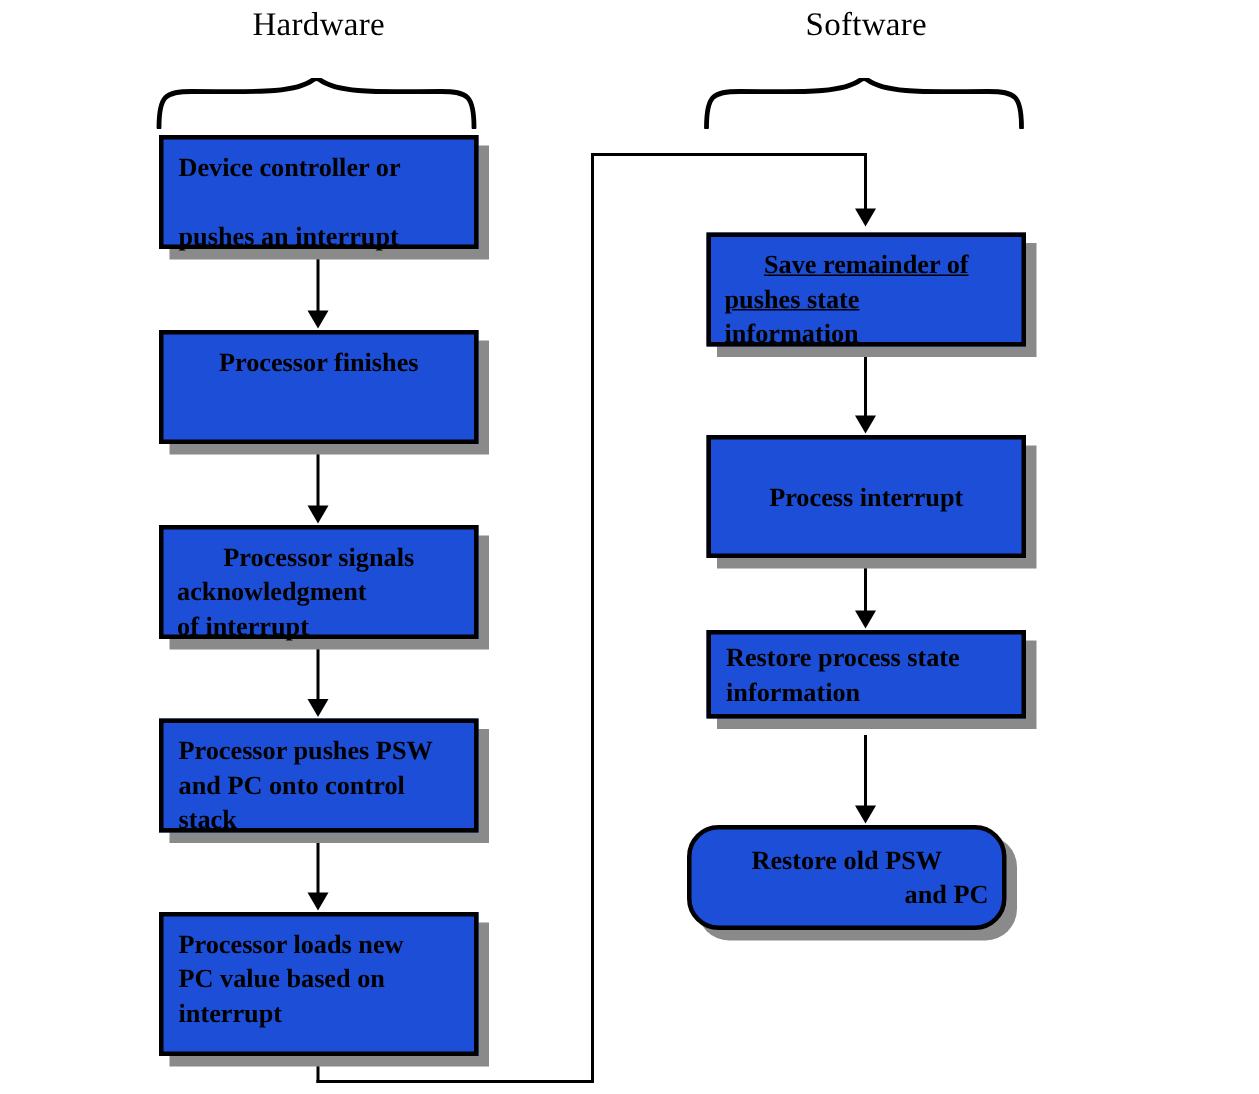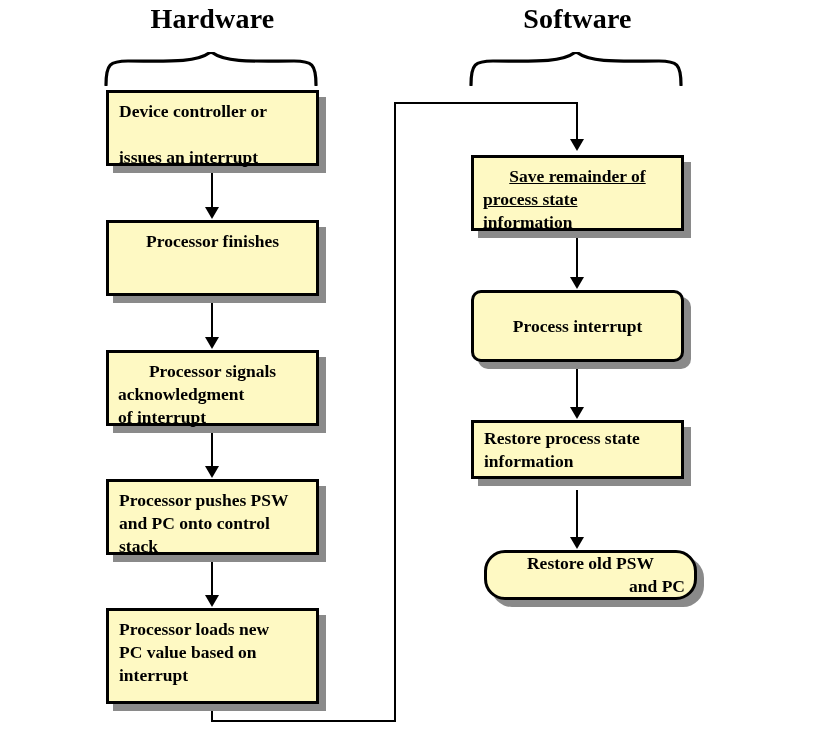--- a/index.html
+++ b/index.html
@@ -19,22 +19,22 @@
     position: absolute;
     left: 0;
     top: 0;
     width: 839px;
     height: 729px;
   }
 
   
   .col-title {
     position: absolute;
-    font-weight: bold;
-    font-size: 28px;
+    font-weight: normal;
+    font-size: 22px;
     color: #000000;
     letter-spacing: 0.2px;
     text-align: center;
     white-space: nowrap;
   }
   #title-hardware { left: 106px; top: 3px; width: 213px; }
   #title-software { left: 471px; top: 3px; width: 213px; }
 
   
   .brace {
@@ -45,21 +45,21 @@
   }
   #brace-hardware { left: 104px; }
   #brace-software { left: 469px; }
   .brace svg { display: block; width: 100%; height: 100%; }
 
   
   .node {
     position: absolute;
     box-sizing: border-box;
     width: 213px;
-    background: #fef9c3;
+    background: #1d4ed8;
     border: 3px solid #000000;
     box-shadow: 7px 7px 0 0 #8a8a8a;
     z-index: 3;
   }
   .node-text {
     font-weight: bold;
     font-size: 17.5px;
     line-height: 23px;
     color: #000000;
     padding: 7px 9px 7px 10px;
@@ -77,23 +77,23 @@
 
   
   #node-hw-1 { left: 106px; top: 90px;  height: 76px; }
   #node-hw-2 { left: 106px; top: 220px; height: 76px; }
   #node-hw-3 { left: 106px; top: 350px; height: 76px; }
   #node-hw-4 { left: 106px; top: 479px; height: 76px; }
   #node-hw-5 { left: 106px; top: 608px; height: 96px; }
 
   
   #node-sw-1 { left: 471px; top: 155px; height: 76px; text-decoration: underline; }
-  #node-sw-2 { left: 471px; top: 290px; height: 72px; border-radius: 10px; }
+  #node-sw-2 { left: 471px; top: 290px; height: 82px; }
   #node-sw-3 { left: 471px; top: 420px; height: 59px; }
-  #node-sw-4 { left: 484px; top: 550px; height: 50px; border-radius: 21px; }
+  #node-sw-4 { left: 458px; top: 550px; height: 70px; border-radius: 21px; }
 
   
   .vline {
     position: absolute;
     width: 2px;
     background: #000000;
     z-index: 1;
   }
   .hline {
     position: absolute;
@@ -180,21 +180,21 @@
   <div class="arrowhead" id="arrow-sw-1-2"></div>
   <div class="vline" id="conn-sw-2-3"></div>
   <div class="arrowhead" id="arrow-sw-2-3"></div>
   <div class="vline" id="conn-sw-3-4"></div>
   <div class="arrowhead" id="arrow-sw-3-4"></div>
 
   <div class="node" id="node-hw-1">
     <div class="node-text">
       <span class="lead-indent">Device controller or</span><br>
       <br>
-      <span>issues an interrupt</span>
+      <span>pushes an interrupt</span>
     </div>
   </div>
 
   <div class="node" id="node-hw-2">
     <div class="node-text centered">
       <span>Processor finishes</span>
     </div>
   </div>
 
   <div class="node" id="node-hw-3">
@@ -220,21 +220,21 @@
       <span>Processor loads new</span><br>
       <span>PC value based on</span><br>
       <span>interrupt</span>
     </div>
   </div>
 
   <div class="node" id="node-sw-1">
     <div class="node-text centered">
       <span>Save remainder of</span>
       <div style="text-align:left">
-        <span>process state</span><br>
+        <span>pushes state</span><br>
         <span>information</span>
       </div>
     </div>
   </div>
 
   <div class="node vcenter" id="node-sw-2">
     <div class="node-text centered">
       <span>Process interrupt</span>
     </div>
   </div>

